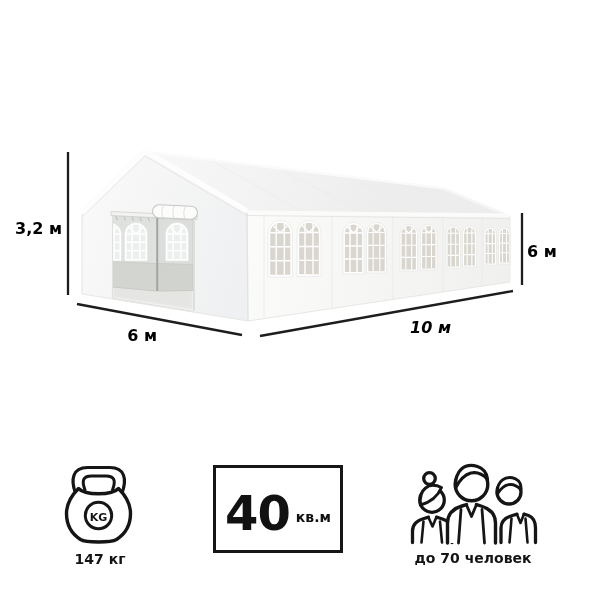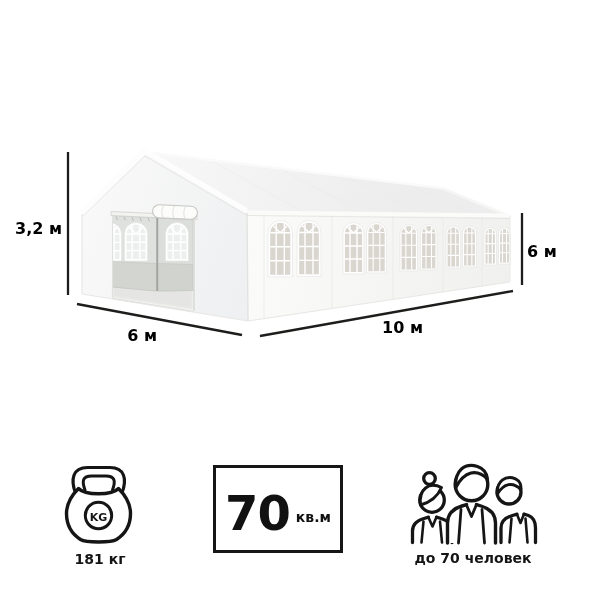--- a/index.html
+++ b/index.html
@@ -207,23 +207,23 @@
       <path stroke-width="3.4" d="M447.5 543 V523 C447.5 514 453.5 508.5 462 506 L466.5 504.6 M476.5 504.6 L481 506 C489.5 508.5 495.5 514 495.5 523 V543"></path>
       <path stroke-width="2.8" d="M458.5 543 L461 509.5 M484.5 543 L482 509.5 M466.5 505 L471.5 516.5 L476.5 504.5"></path>
       <circle cx="471.5" cy="484.5" r="16.3" fill="#ffffff" stroke-width="3.4"></circle>
       <path fill="#ffffff" stroke-width="3.1" d="M455.5 488 C454.5 470 465 462.5 477.5 466.5 C484 468.8 487 474 487.5 479 C477 468.5 464.5 470.5 455.5 488 Z"></path>
     </g>
   </g>
 </svg>
 
 <div class="lbl lbl-r" style="left:8px;top:219px;width:54px;">3,2 м</div>
 <div class="lbl lbl-c" style="left:96px;top:326px;width:61px;">6 м</div>
-<div class="lbl lbl-c" style="left:363px;top:318px;width:60px;">10 м</div>
+<div class="lbl lbl-c" style="left:391px;top:318px;width:60px;font-style:italic;">10 м</div>
 <div class="lbl" style="left:527px;top:242px;">6 м</div>
 
 <div id="area-box">
-  <span id="area-value">70</span>
+  <span id="area-value">40</span>
   <span id="area-unit">кв.м</span>
 </div>
-<div class="spec-lbl" style="left:40px;top:550px;width:120px;">181 кг</div>
+<div class="spec-lbl" style="left:40px;top:550px;width:120px;">147 кг</div>
 <div class="spec-lbl" style="left:403px;top:549px;width:140px;">до 70 человек</div>
 
 </div>
 
 </body></html>

